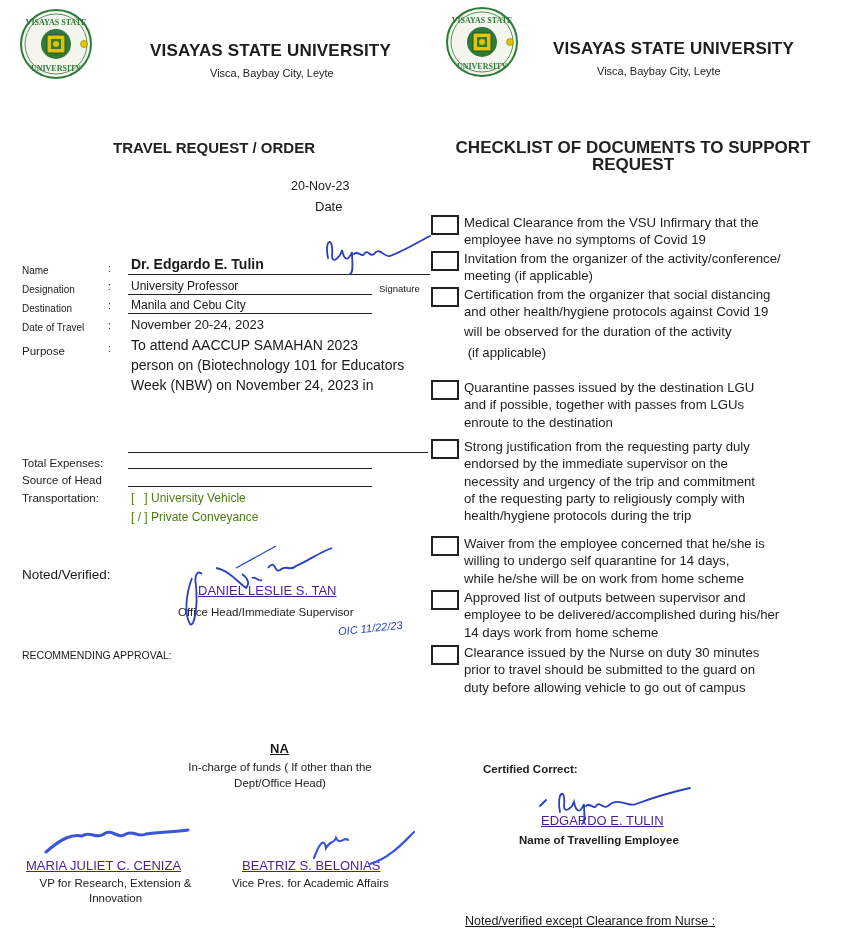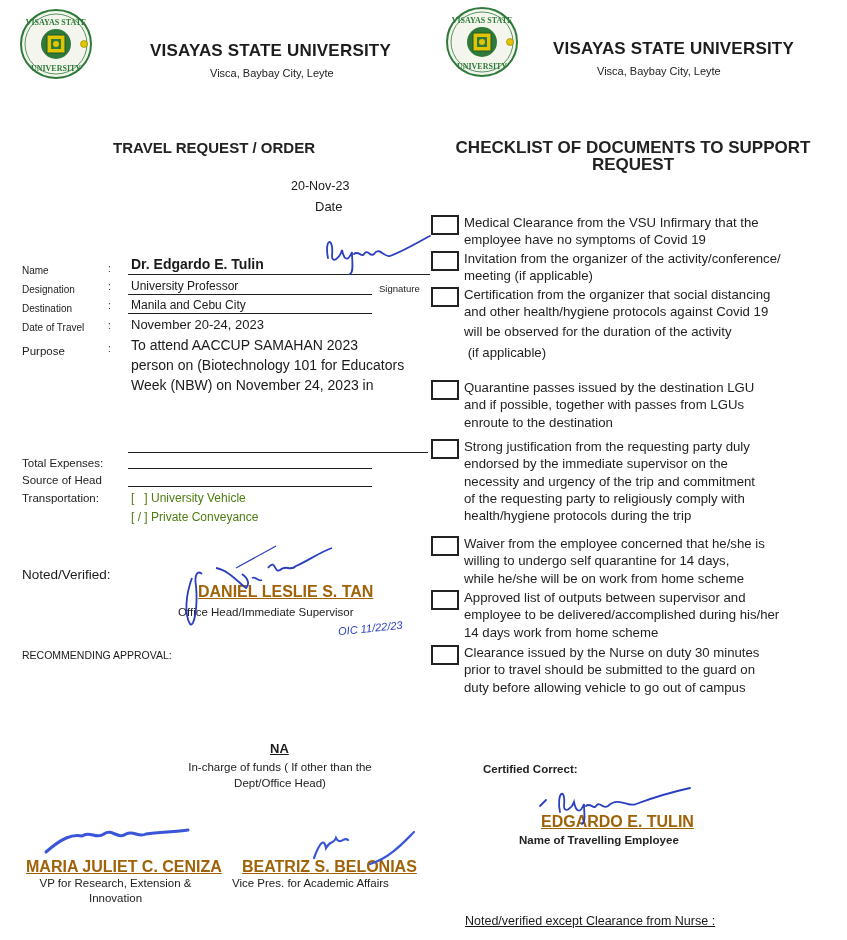--- a/index.html
+++ b/index.html
@@ -18,21 +18,21 @@
   .small-label { position: absolute; font-size: 10px; color: #222; }
   .colon { position: absolute; font-size: 10px; color: #222; }
   .purpose { position: absolute; font-size: 14px; line-height: 20px; color: #1a1a1a; width: 300px; }
   .rule { position: absolute; height: 1px; background: #222; }
   .mid-label { position: absolute; font-size: 11.5px; color: #222; }
   .transport { position: absolute; font-size: 12px; color: #4d7c0f; }
 
   .chk-box { position: absolute; width: 28px; height: 20px; border: 2px solid #222; background: #fff; }
   .chk-text { position: absolute; font-size: 13.2px; line-height: 17.3px; color: #1f1f1f; width: 385px; }
 
-  .sig-name { position: absolute; font-weight: bold; font-size: 16px; text-decoration: underline; color: #a16207; }
+  .sig-name { position: absolute; font-weight: normal; font-size: 13px; text-decoration: underline; color: #4c1d95; }
   .sig-role { position: absolute; font-size: 11.5px; color: #222; text-align: center; }
   .bold-lbl { position: absolute; font-weight: bold; font-size: 11.5px; color: #222; }
   .signature { position: absolute; pointer-events: none; }
 </style>
 </head>
 <body>
 
 <div class="logo" style="left:18px; top:8px;">
   <svg width="76" height="72" viewBox="0 0 76 72">
     <ellipse cx="38" cy="36" rx="35" ry="34" fill="#f4f6ee" stroke="#2f7a3a" stroke-width="2"></ellipse>

